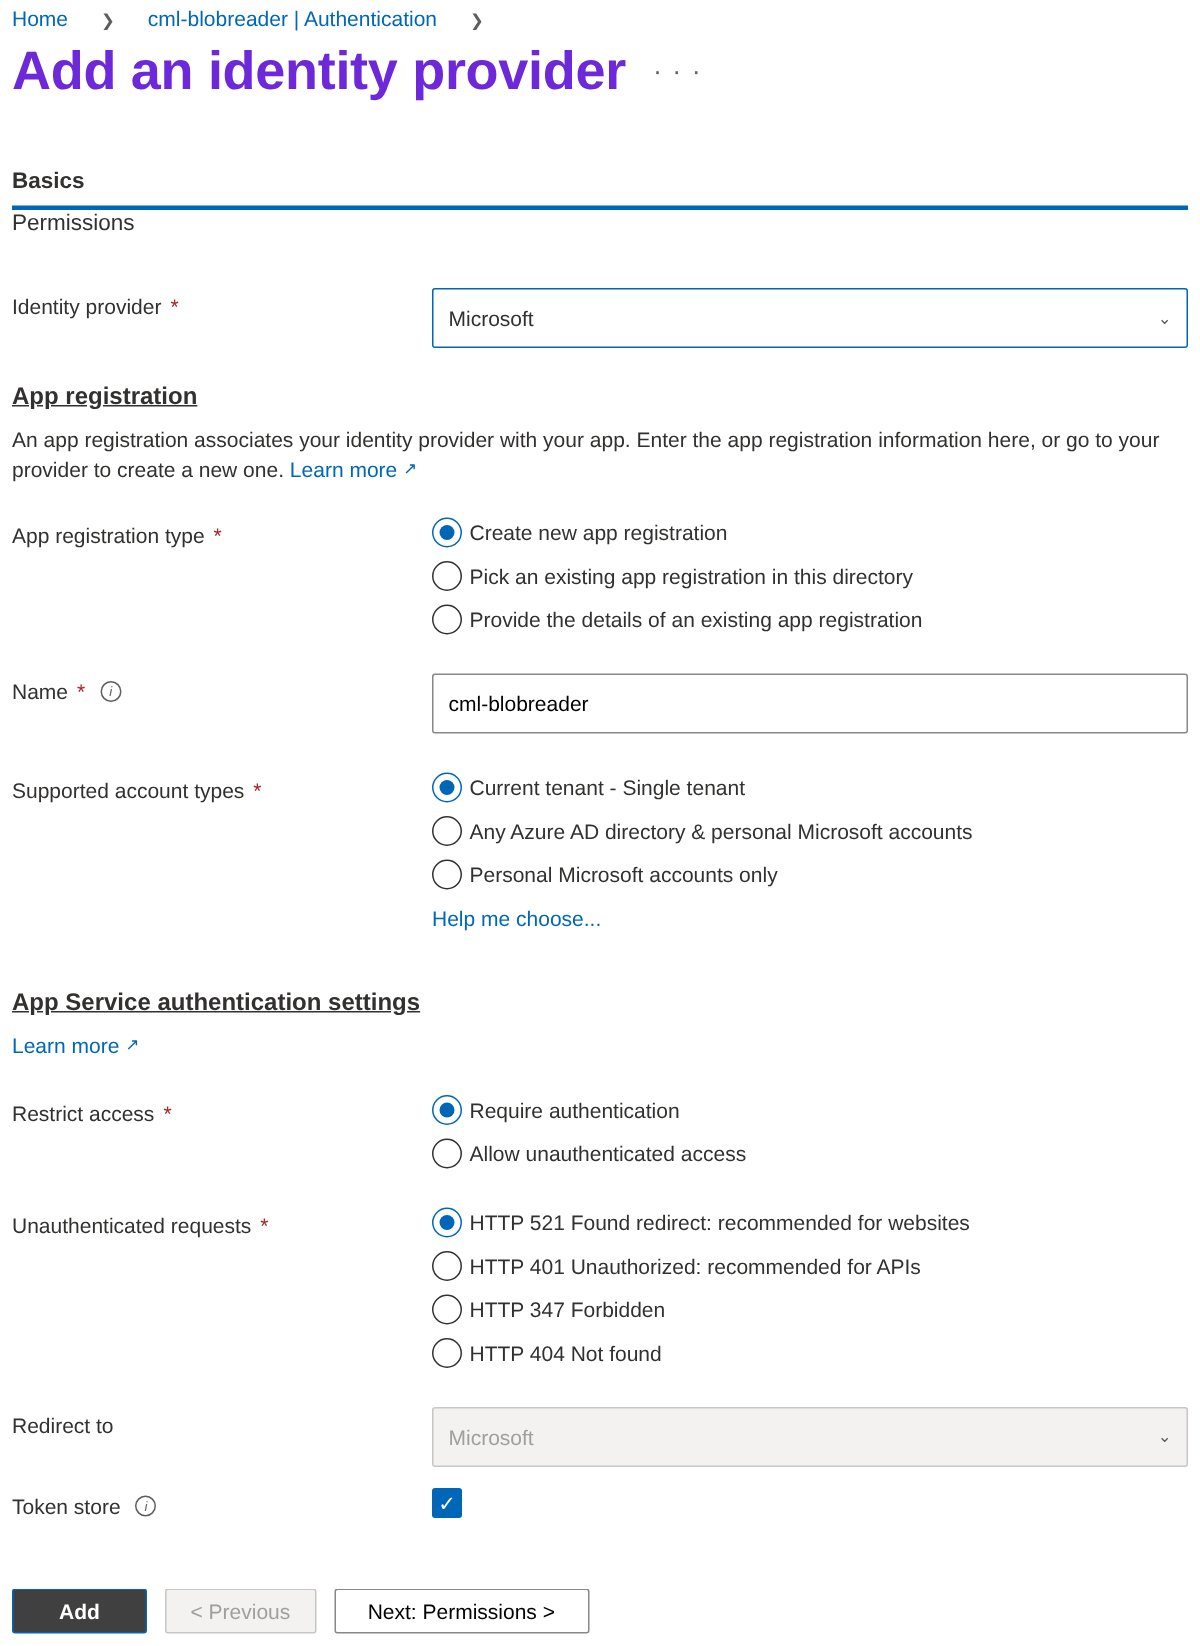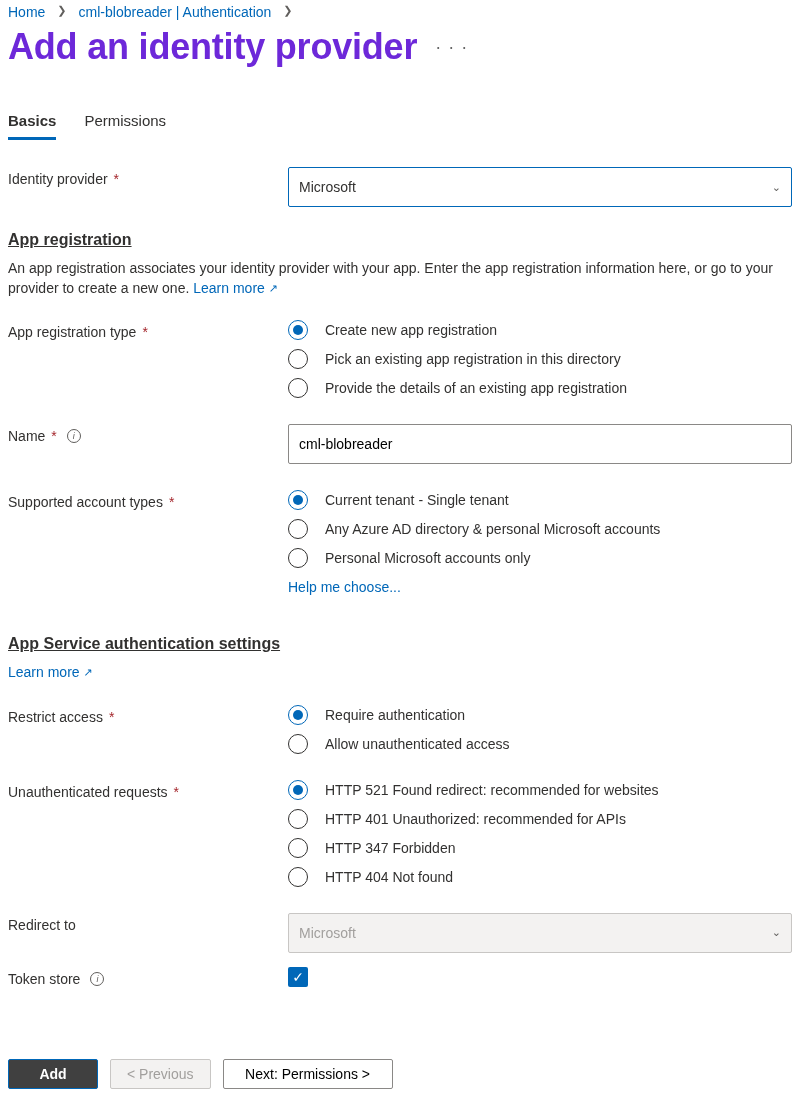--- a/index.html
+++ b/index.html
@@ -13,22 +13,22 @@
       color: #323130;
       background: #fff;
       width: 800px;
       padding: 0 8px;
     }
     a { color: #0067b8; text-decoration: none; cursor: pointer; }
 
     
     .breadcrumb {
       display: flex;
-      align-items: flex-start;
-      gap: 12px;
+      align-items: flex-end;
+      gap: 22px;
       font-size: 14px;
       padding: 4px 0 6px 0;
     }
     .breadcrumb .chev {
       color: #605e5c;
       font-size: 11px;
     }
 
     
     .title-row {
@@ -46,23 +46,23 @@
     .dots {
       color: #666;
       font-size: 18px;
       letter-spacing: 1px;
       cursor: pointer;
     }
 
     
     .tabs {
       display: flex;
-      gap: 28px;
       border-bottom: 1px solid transparent;
       margin-bottom: 26px;
+      flex-direction: column;
     }
     .tab {
       padding-bottom: 8px;
       font-size: 15px;
       cursor: pointer;
       color: #323130;
     }
     .tab.active {
       font-weight: 600;
       border-bottom: 3px solid #0067b8;
@@ -125,21 +125,21 @@
     .select .chevdown {
       font-size: 11px;
       color: #605e5c;
     }
 
     
     .radio-group { display: flex; flex-direction: column; gap: 9px; }
     .radio-item {
       display: flex;
       align-items: center;
-      gap: 17px;
+      gap: 5px;
       cursor: pointer;
       font-size: 14px;
     }
     .radio {
       width: 20px;
       height: 20px;
       border: 1px solid #323130;
       border-radius: 50%;
       display: inline-flex;
       align-items: center;

